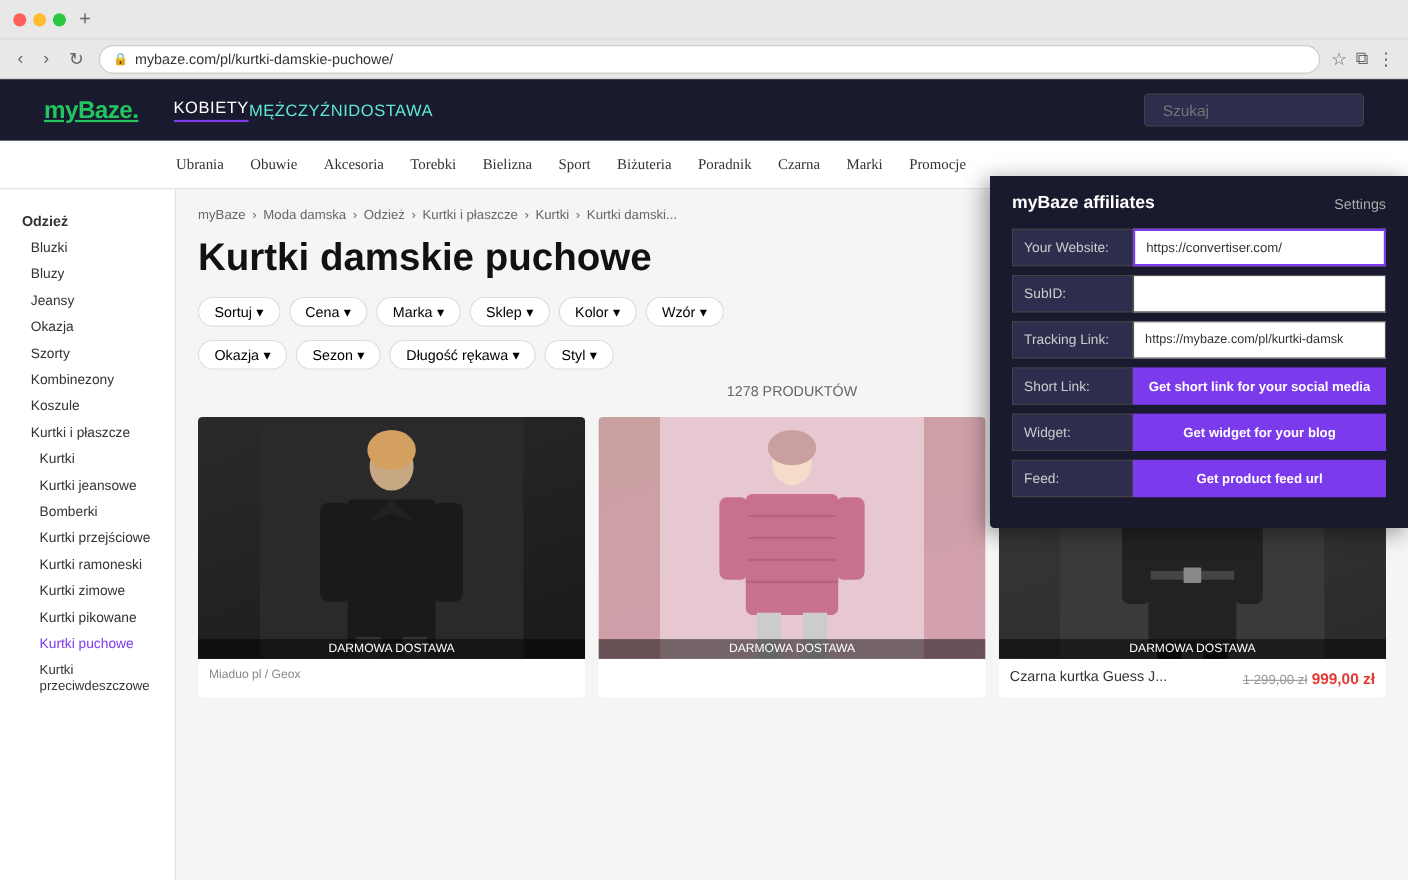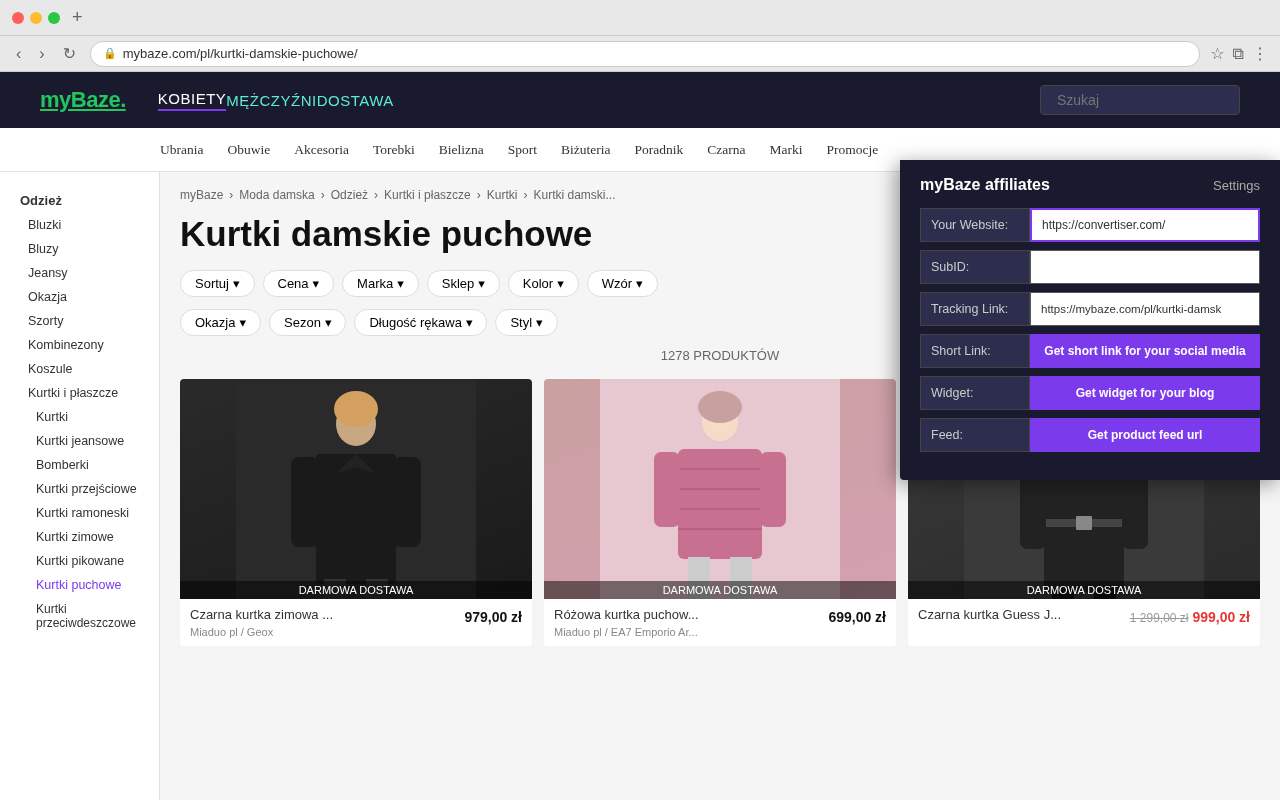--- a/index.html
+++ b/index.html
@@ -504,24 +504,20 @@
 
               <rect x="55" y="78" width="28" height="90" rx="8" fill="#1a1a1a"></rect>
               <rect x="157" y="78" width="28" height="90" rx="8" fill="#1a1a1a"></rect>
 
               <rect x="88" y="200" width="22" height="20" fill="#333"></rect>
               <rect x="130" y="200" width="22" height="20" fill="#333"></rect>
             </svg>
             <div class="darmowa-badge">DARMOWA DOSTAWA</div>
           </div>
           <div class="product-info">
-            <div class="price-row">
-              <span class="product-name">Czarna kurtka zimowa ...</span>
-              <span class="product-price">979,00 zł</span>
-            </div>
             <div class="product-brand">Miaduo pl / Geox</div>
           </div>
         </div>
 
         <div class="product-card">
           <div class="product-img pink-coat">
             <svg width="100%" height="100%" viewBox="0 0 240 220" xmlns="http://www.w3.org/2000/svg">
               <rect width="240" height="220" fill="#e8c8d0"></rect>
 
               <ellipse cx="120" cy="42" rx="18" ry="20" fill="#f5dcc8"></ellipse>
@@ -534,27 +530,20 @@
               <line x1="78" y1="130" x2="162" y2="130" stroke="#b86080" stroke-width="2"></line>
               <line x1="78" y1="150" x2="162" y2="150" stroke="#b86080" stroke-width="2"></line>
 
               <rect x="54" y="73" width="26" height="75" rx="7" fill="#c87090"></rect>
               <rect x="160" y="73" width="26" height="75" rx="7" fill="#c87090"></rect>
 
               <rect x="88" y="178" width="22" height="42" fill="#ccc"></rect>
               <rect x="130" y="178" width="22" height="42" fill="#ccc"></rect>
             </svg>
             <div class="darmowa-badge">DARMOWA DOSTAWA</div>
-          </div>
-          <div class="product-info">
-            <div class="price-row">
-              <span class="product-name">Różowa kurtka puchow...</span>
-              <span class="product-price">699,00 zł</span>
-            </div>
-            <div class="product-brand">Miaduo pl / EA7 Emporio Ar...</div>
           </div>
         </div>
 
         <div class="product-card">
           <div class="product-img dark-coat">
             <span class="discount-badge">-23%</span>
             <svg width="100%" height="100%" viewBox="0 0 240 220" xmlns="http://www.w3.org/2000/svg">
               <rect width="240" height="220" fill="#3a3a3a"></rect>
 
               <ellipse cx="120" cy="40" rx="18" ry="20" fill="#e8c8a0"></ellipse>

